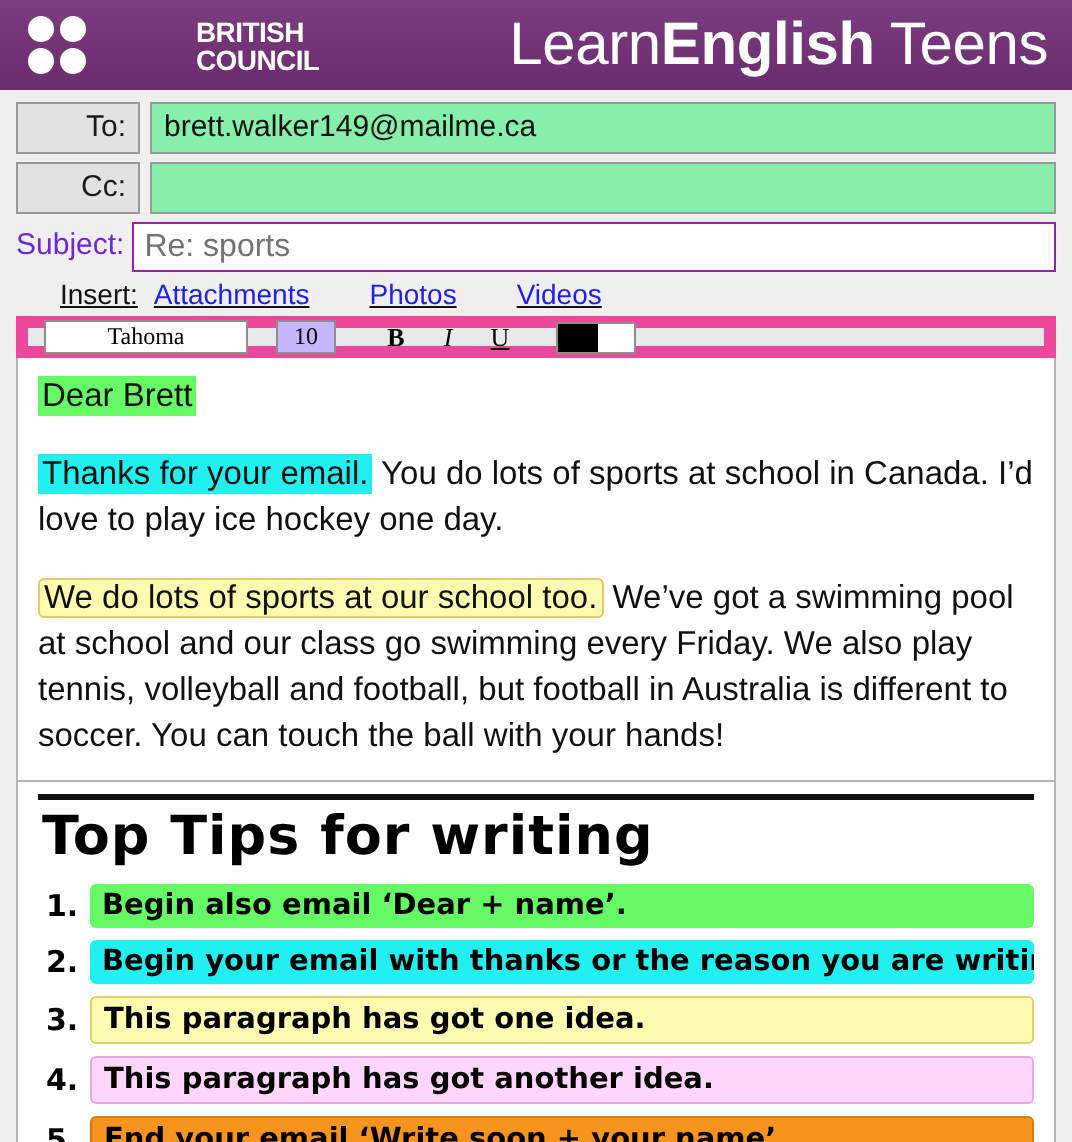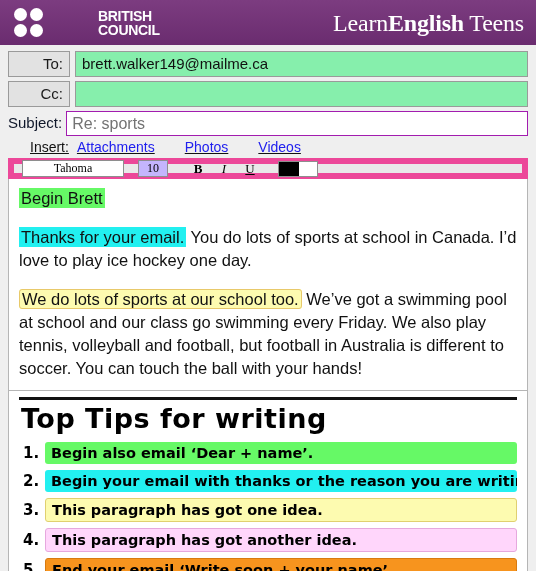--- a/index.html
+++ b/index.html
@@ -47,26 +47,25 @@
   .bc-words {
     color: #ffffff;
     font-weight: bold;
     font-size: 14px;
     line-height: 14px;
     letter-spacing: -0.3px;
   }
   .bc-words span { display: block; padding-left: 48px; }
   .brand {
     color: #ffffff;
-    font-size: 24px;
+    font-size: 30px;
     line-height: 28px;
     font-weight: 300;
     letter-spacing: -0.2px;
     padding-right: 4px;
-    font-family: Liberation Serif, serif;
   }
   .brand b { font-weight: bold; }
 
   
   .page {
     background: #efefef;
     padding: 0 8px;
     box-sizing: border-box;
     height: 540px;
   }
@@ -105,21 +104,21 @@
     white-space: nowrap;
     overflow: hidden;
   }
   .subject-row {
     display: flex;
     align-items: stretch;
     margin-top: 3px;
   }
   .subject-label {
     font-size: 15px;
-    color: #0f172a;
+    color: #6d28d9;
     line-height: 24px;
     padding-right: 4px;
     white-space: nowrap;
   }
   .subject-input {
     flex: 1;
     background: #ffffff;
     border: 1px solid #a21caf;
     font-size: 16px;
     color: #737373;
@@ -333,21 +332,21 @@
     <div class="tb-b">B</div>
     <div class="tb-i">I</div>
     <div class="tb-u">U</div>
     <div class="tb-color">
         <i></i>
       </div>
   </div>
 
   <div class="editor">
     <p class="msg-p">
-      <span class="hl hl-green">Begin Brett</span>
+      <span class="hl hl-green">Dear Brett</span>
     </p>
     <p class="msg-p"><span class="hl hl-cyan">Thanks for your email.</span><span> You do lots of sports at school in Canada. I’d love to play ice hockey one day.</span></p>
     <p class="msg-p"><span class="hl hl-yellow">We do lots of sports at our school too.</span><span> We’ve got a swimming pool at school and our class go swimming every Friday. We also play tennis, volleyball and football, but football in Australia is different to soccer. You can touch the ball with your hands!</span></p>
   </div>
 
   <div class="tips">
     <hr class="rule">
     <div class="tips-title">Top Tips for writing</div>
 
     <div class="tip-row">

